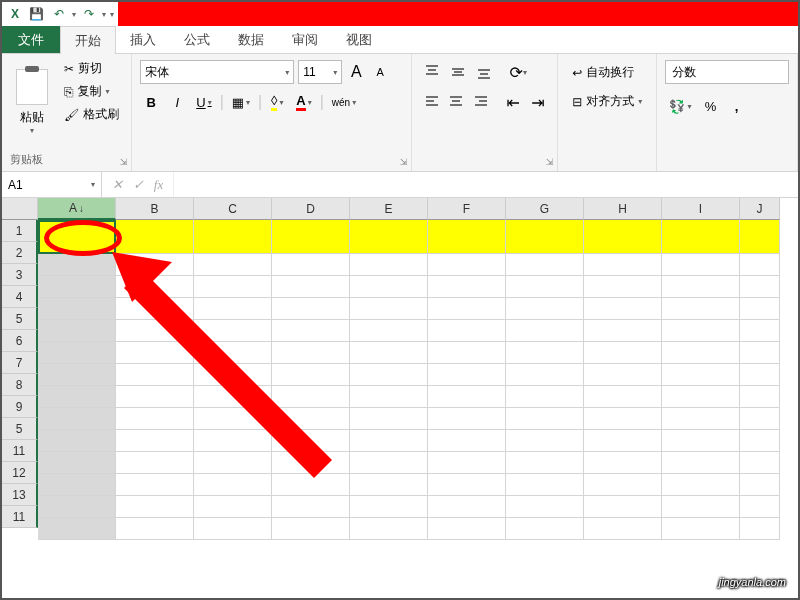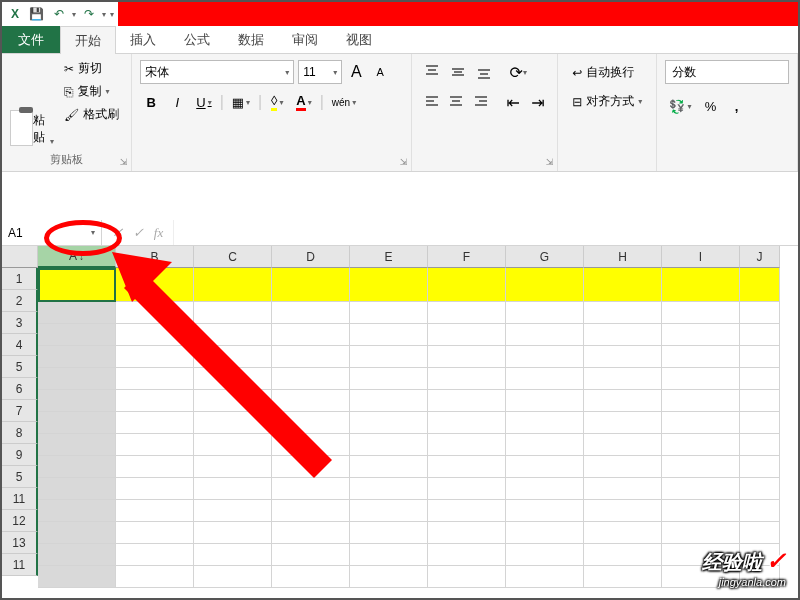--- a/index.html
+++ b/index.html
@@ -14,26 +14,26 @@
 
 
 .tabs { height: 28px; display: flex; align-items: stretch; background: #fff; border-bottom: 1px solid #d4d4d4; }
 .tab-file { background: #217346; color: #fff; padding: 0 16px; display: flex; align-items: center; font-size: 13px; cursor: pointer; }
 .tab { padding: 0 14px; display: flex; align-items: center; font-size: 13px; color: #444; cursor: pointer; }
 .tab.active { background: #f5f5f5; border-top: 1px solid #d4d4d4; border-left: 1px solid #d4d4d4; border-right: 1px solid #d4d4d4; margin-bottom: -1px; }
 
 
 .ribbon { height: 118px; background: #f5f5f5; border-bottom: 1px solid #d4d4d4; display: flex; }
 .ribbon-group { border-right: 1px solid #e0e0e0; padding: 4px 8px 0 8px; display: flex; flex-direction: column; position: relative; }
-.group-label { font-size: 11px; color: #666; text-align: center; margin-top: auto; padding: 2px 0 4px 0; }
+.group-label { font-size: 11px; color: #666; text-align: left; margin-top: auto; padding: 2px 0 4px 0; }
 .group-dialog { position: absolute; bottom: 4px; right: 4px; font-size: 9px; color: #888; }
 
 
 .clipboard-body { display: flex; gap: 6px; height: 88px; }
-.paste-big { display: flex; flex-direction: row; align-items: flex-end; justify-content: center; width: 44px; cursor: pointer; }
+.paste-big { display: flex; flex-direction: column; align-items: center; justify-content: center; width: 44px; cursor: pointer; }
 .paste-icon { width: 32px; height: 36px; background: #fff; border: 1px solid #ccc; position: relative; }
 .paste-icon::before { content: ''; position: absolute; top: -4px; left: 8px; width: 14px; height: 6px; background: #666; border-radius: 2px; }
 .clip-buttons { display: flex; flex-direction: column; gap: 2px; font-size: 12px; }
 .clip-btn { display: flex; align-items: center; gap: 4px; padding: 2px 4px; cursor: pointer; white-space: nowrap; }
 
 
 .font-body { display: flex; flex-direction: column; gap: 6px; height: 88px; padding-top: 2px; }
 .font-row1 { display: flex; gap: 4px; align-items: center; }
 .font-select { width: 154px; height: 24px; border: 1px solid #bbb; background: #fff; font-size: 12px; padding: 0 4px; display: flex; align-items: center; justify-content: space-between; }
 .size-select { width: 44px; height: 24px; border: 1px solid #bbb; background: #fff; font-size: 12px; padding: 0 4px; display: flex; align-items: center; justify-content: space-between; }
@@ -48,21 +48,21 @@
 .align-btn { width: 24px; height: 24px; display: flex; align-items: center; justify-content: center; cursor: pointer; }
 .merge-body { display: flex; flex-direction: column; gap: 4px; padding-top: 2px; }
 .merge-btn { display: flex; align-items: center; gap: 4px; font-size: 12px; padding: 4px 6px; cursor: pointer; white-space: nowrap; }
 
 
 .number-body { display: flex; flex-direction: column; gap: 10px; height: 88px; padding-top: 2px; }
 .number-select { height: 24px; border: 1px solid #bbb; background: #fff; font-size: 12px; padding: 0 6px; display: flex; align-items: center; min-width: 90px; }
 .number-row { display: flex; gap: 4px; }
 
 
-.formula-row { height: 26px; display: flex; border-bottom: 1px solid #d4d4d4; margin-top: 48px; }
+.formula-row { height: 26px; display: flex; border-bottom: 1px solid #d4d4d4; }
 .name-box { width: 100px; border-right: 1px solid #d4d4d4; display: flex; align-items: center; padding: 0 6px; font-size: 12px; justify-content: space-between; }
 .fx-btns { display: flex; align-items: center; gap: 10px; padding: 0 10px; color: #aaa; font-size: 13px; font-style: italic; }
 .fx-label { font-style: italic; font-family: serif; }
 
 
 .grid-area { display: flex; height: calc(600px - 24px - 24px - 28px - 118px - 26px - 4px); }
 .corner { width: 36px; height: 22px; background: #e6e6e6; border-right: 1px solid #ccc; border-bottom: 1px solid #999; }
 .col-headers { display: flex; height: 22px; }
 .col-header { width: 78px; background: #e6e6e6; border-right: 1px solid #ccc; border-bottom: 1px solid #999; display: flex; align-items: center; justify-content: center; font-size: 12px; color: #333; cursor: pointer; }
 .col-header.active { background: #a6d4a6; border-bottom: 2px solid #217346; }
@@ -505,15 +505,14 @@
 </div>
 
 <div class="red-circle"></div>
 <svg class="red-arrow" width="260" height="260">
   <defs></defs>
   <polygon points="10,10 70,20 30,60" fill="#ff0000"></polygon>
   <polygon points="40,28 230,218 212,236 22,46" fill="#ff0000"></polygon>
 </svg>
 
 <div class="watermark">
-  <div><span class="watermark-main">经验啦</span><span class="watermark-check">✓</span></div>
   <div class="watermark-sub">jingyanla.com</div>
 </div>
 
 </body></html>

